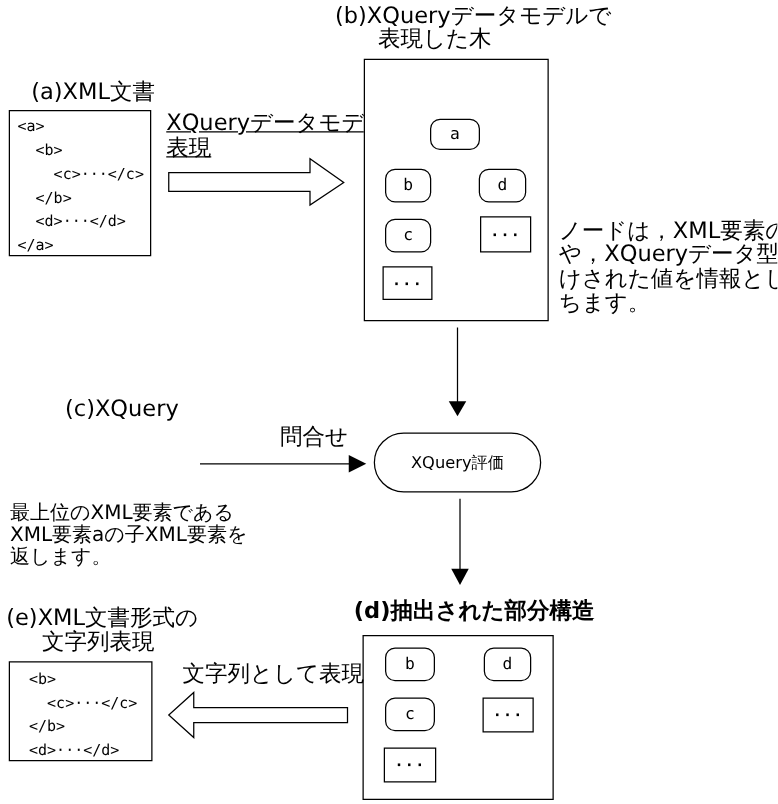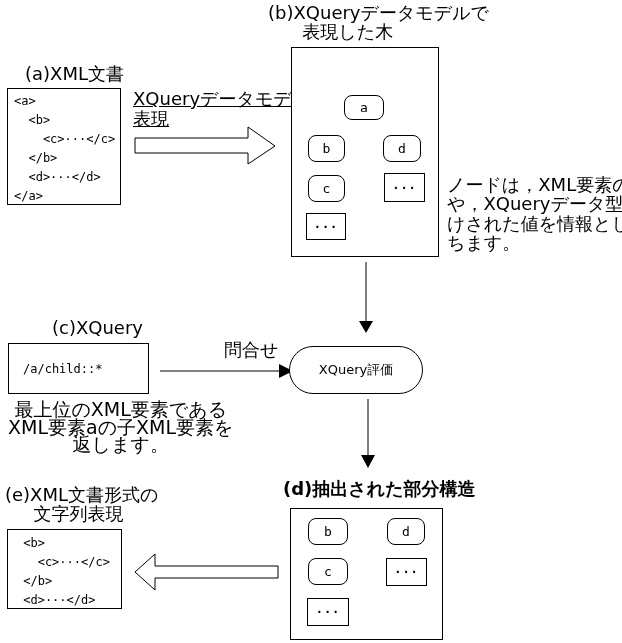--- a/index.html
+++ b/index.html
@@ -1,21 +1,21 @@
 <!DOCTYPE html>
 <html><head>
 <meta charset="utf-8">
 <style>
   html,body{margin:0;padding:0;background:#fff;}
   .canvas{position:relative;width:622px;height:643px;background:#ffffff;overflow:hidden;
           font-family:"DejaVu Sans",sans-serif;color:#000;}
   .abs{position:absolute;}
   .pre{white-space:pre;}
   .jp{font-size:18px;line-height:19px;}
-  .jp-tight{font-size:19px;line-height:17.5px;text-align:center;}
+  .jp-tight{font-size:16px;line-height:17.5px;}
   .code{font-family:"DejaVu Sans Mono",monospace;font-size:12px;line-height:19px;}
   .box{border:1px solid #000;background:#fff;box-sizing:border-box;}
   .node{border:1px solid #000;background:#fff;box-sizing:border-box;
         display:flex;align-items:center;justify-content:center;
         font-size:13px;font-family:"DejaVu Sans Mono",monospace;}
   .rounded{border-radius:8px;}
   .dots{letter-spacing:1px;font-weight:bold;font-size:12px;}
   svg{position:absolute;left:0;top:0;}
 </style>
 </head>
@@ -74,39 +74,37 @@
   <div class="abs node rounded" style="left:308px;top:175px;width:37px;height:27px;">c</div>
   <div class="abs node dots" style="left:384px;top:173px;width:41px;height:29px;">···</div>
   <div class="abs node dots" style="left:306px;top:213px;width:40px;height:27px;">···</div>
 
   <div class="abs jp pre" style="left:447px;top:175px;line-height:19.3px;">ノードは，XML要素の名前
 や，XQueryデータ型で型付
 けされた値を情報として持
 ちます。</div>
 
   <div class="abs jp" style="left:8px;top:318px;margin-left:44px;">(c)XQuery</div>
-  <div class="abs box" style="left:8px;top:343px;width:141px;height:51px;">
-    <div class="abs code" style="left:14px;top:16px;">/a/child::*</div>
-  </div>
   <div class="abs jp-tight pre" style="left:8px;top:401px;">最上位のXML要素である
 XML要素aの子XML要素を
 返します。</div>
 
   <div class="abs jp" style="left:196px;top:340px;padding-left:28px;">問合せ</div>
 
-  <div class="abs node" style="left:289px;top:346px;width:134px;height:48px;border-radius:24px;font-family:'DejaVu Sans',sans-serif;font-size:13px;">XQuery評価</div>
+  <div class="abs node" style="left:299px;top:346px;width:134px;height:48px;border-radius:24px;font-family:'DejaVu Sans',sans-serif;font-size:13px;">XQuery評価</div>
 
   <div class="abs jp" style="left:283px;top:479px;font-weight:bold;">(d)抽出された部分構造</div>
   <div class="abs box" style="left:290px;top:508px;width:153px;height:132px;"></div>
   <div class="abs node rounded" style="left:308px;top:518px;width:40px;height:27px;">b</div>
   <div class="abs node rounded" style="left:387px;top:518px;width:38px;height:27px;">d</div>
   <div class="abs node rounded" style="left:308px;top:558px;width:40px;height:27px;">c</div>
   <div class="abs node dots" style="left:386px;top:558px;width:41px;height:28px;">···</div>
   <div class="abs node dots" style="left:307px;top:598px;width:42px;height:28px;">···</div>
 
+  <div class="abs jp" style="left:146px;top:530px;">文字列として表現</div>
 
   <div class="abs jp pre" style="left:5px;top:485px;">(e)XML文書形式の
      文字列表現</div>
   <div class="abs box" style="left:7px;top:529px;width:115px;height:80px;">
     <div class="abs code pre" style="left:8px;top:4px;"> &lt;b&gt;
    &lt;c&gt;···&lt;/c&gt;
  &lt;/b&gt;
  &lt;d&gt;···&lt;/d&gt;</div>
   </div>
 

